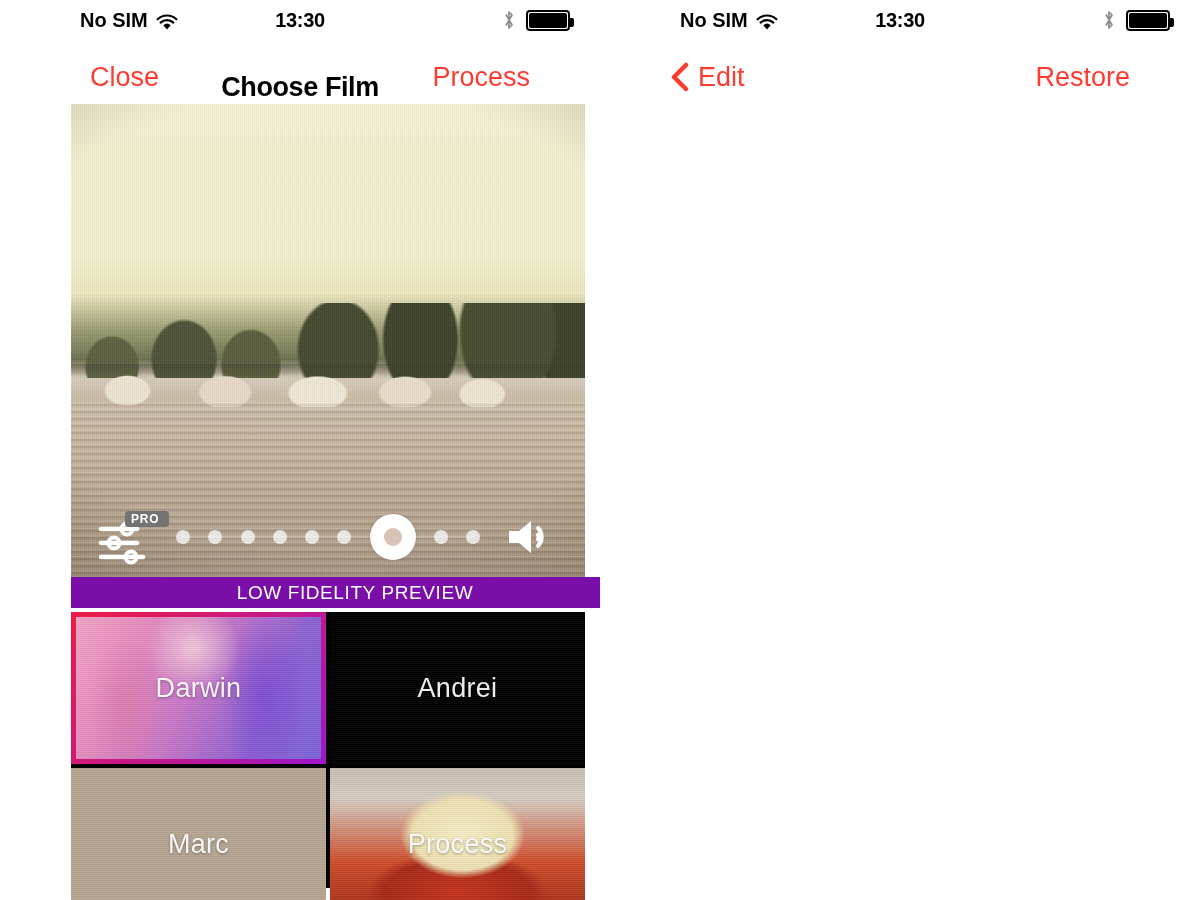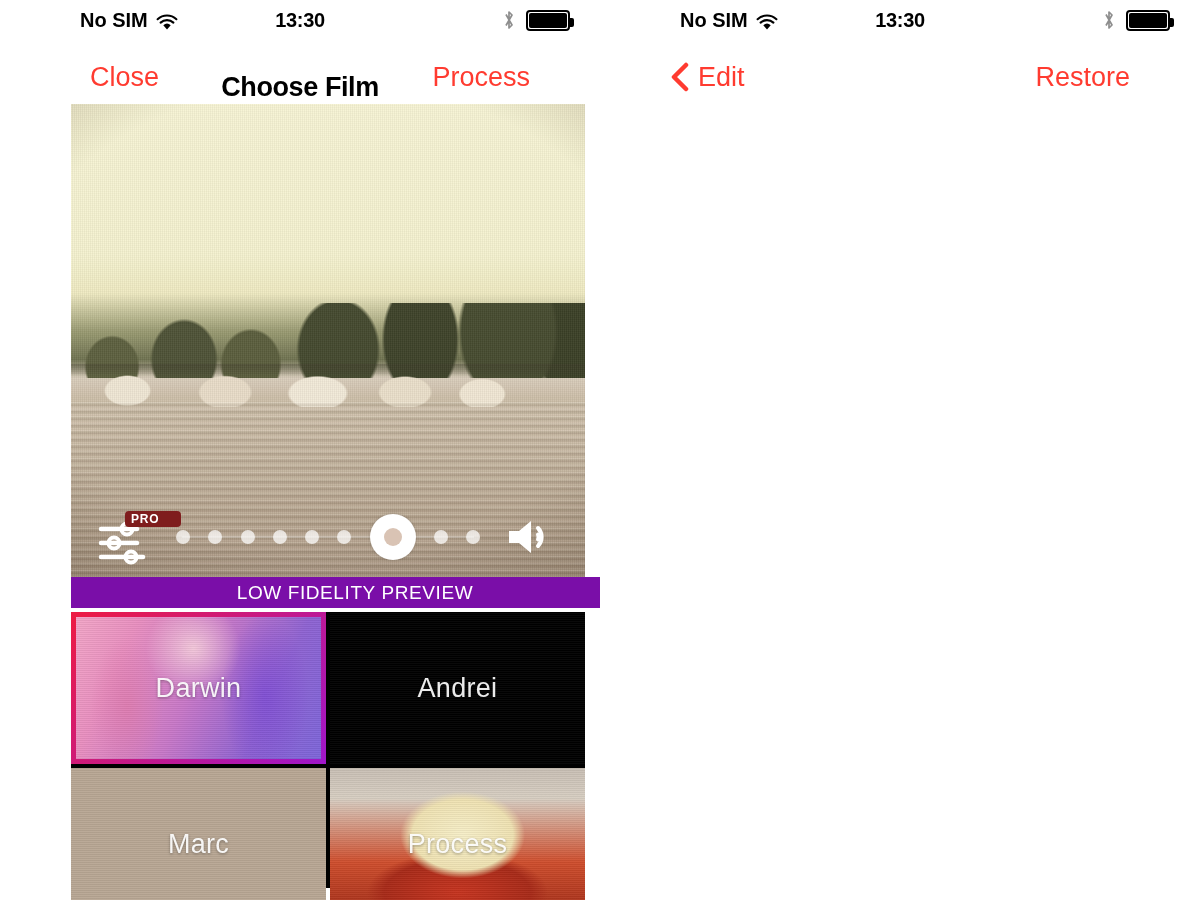--- a/index.html
+++ b/index.html
@@ -111,23 +111,23 @@
   }
 
   
   .controls {
     position:absolute; left:0; right:0; bottom:0; height:72px;
     display:flex; align-items:center;
   }
   .pro-icon-wrap { position:absolute; left:26px; bottom:12px; width:72px; height:52px; }
   .pro-badge {
     position:absolute; left:28px; top:-2px;
-    background:#7f1d1d; color:#fff;
+    background:#737373; color:#fff;
     font-size:12px; font-weight:bold; letter-spacing:0.8px;
-    padding:2px 22px 2px 6px; border-radius:4px; line-height:1;
+    padding:2px 10px 2px 6px; border-radius:4px; line-height:1;
   }
   .sliders-icon { position:absolute; left:0; top:8px; width:58px; height:44px; }
   .speaker-icon-wrap { position:absolute; right:28px; bottom:20px; width:52px; height:40px; }
 
   .film-slider {
     position:absolute; left:105px; right:105px; bottom:22px; height:36px;
   }
   .slider-track {
     position:absolute; left:6px; right:6px; top:50%; height:1px;
     background:rgba(255,255,255,0.55); transform:translateY(-50%);

